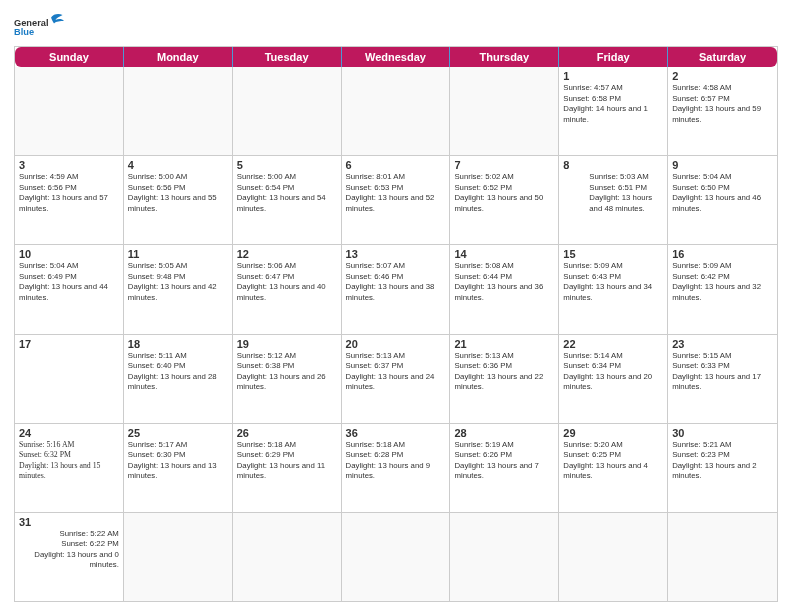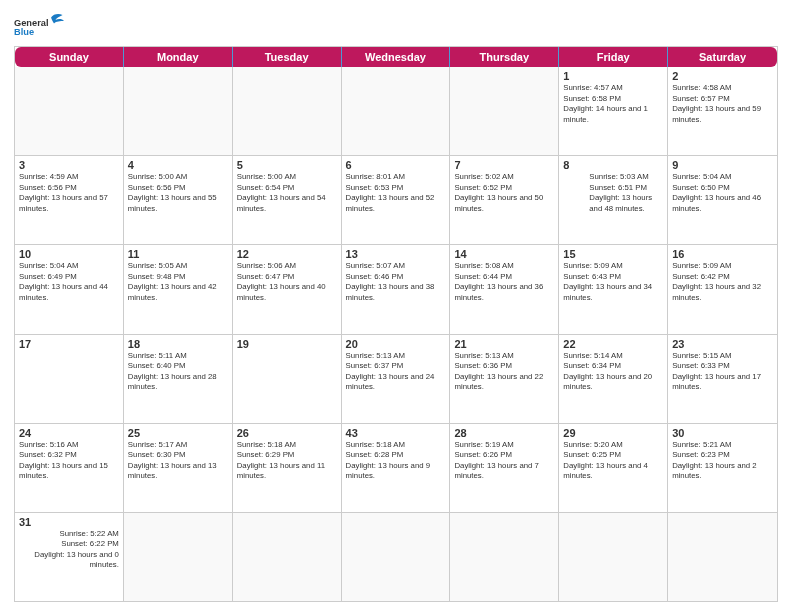--- a/index.html
+++ b/index.html
@@ -244,20 +244,23 @@
             <span class="day-num">17</span>
           </div>
           <div class="cal-cell">
             <span class="day-num">18</span>
             <div class="cell-info" style="white-space: pre-line;">Sunrise: 5:11 AM
 Sunset: 6:40 PM
 Daylight: 13 hours and 28 minutes.</div>
           </div>
           <div class="cal-cell">
             <span class="day-num">19</span>
+            <div class="cell-info" style="white-space: pre-line;">Sunrise: 5:12 AM
+Sunset: 6:38 PM
+Daylight: 13 hours and 26 minutes.</div>
           </div>
           <div class="cal-cell">
             <span class="day-num">20</span>
             <div class="cell-info" style="white-space: pre-line;">Sunrise: 5:13 AM
 Sunset: 6:37 PM
 Daylight: 13 hours and 24 minutes.</div>
           </div>
           <div class="cal-cell">
             <span class="day-num">21</span>
             <div class="cell-info" style="white-space: pre-line;">Sunrise: 5:13 AM
@@ -273,38 +276,38 @@
           <div class="cal-cell">
             <span class="day-num">23</span>
             <div class="cell-info" style="white-space: pre-line;">Sunrise: 5:15 AM
 Sunset: 6:33 PM
 Daylight: 13 hours and 17 minutes.</div>
           </div>
         </div>
         <div class="cal-row">
           <div class="cal-cell">
             <span class="day-num">24</span>
-            <div class="cell-info" style="white-space: pre-line;">Sunrise: 5:16 AM
+            <div class="cell-info" style="white-space: pre-line; font-family: Liberation Serif, serif;">Sunrise: 5:16 AM
 Sunset: 6:32 PM
 Daylight: 13 hours and 15 minutes.</div>
           </div>
           <div class="cal-cell">
             <span class="day-num">25</span>
             <div class="cell-info" style="white-space: pre-line;">Sunrise: 5:17 AM
 Sunset: 6:30 PM
 Daylight: 13 hours and 13 minutes.</div>
           </div>
           <div class="cal-cell">
             <span class="day-num">26</span>
             <div class="cell-info" style="white-space: pre-line;">Sunrise: 5:18 AM
 Sunset: 6:29 PM
 Daylight: 13 hours and 11 minutes.</div>
           </div>
           <div class="cal-cell">
-            <span class="day-num">43</span>
+            <span class="day-num">36</span>
             <div class="cell-info" style="white-space: pre-line;">Sunrise: 5:18 AM
 Sunset: 6:28 PM
 Daylight: 13 hours and 9 minutes.</div>
           </div>
           <div class="cal-cell">
             <span class="day-num">28</span>
             <div class="cell-info" style="white-space: pre-line;">Sunrise: 5:19 AM
 Sunset: 6:26 PM
 Daylight: 13 hours and 7 minutes.</div>
           </div>

